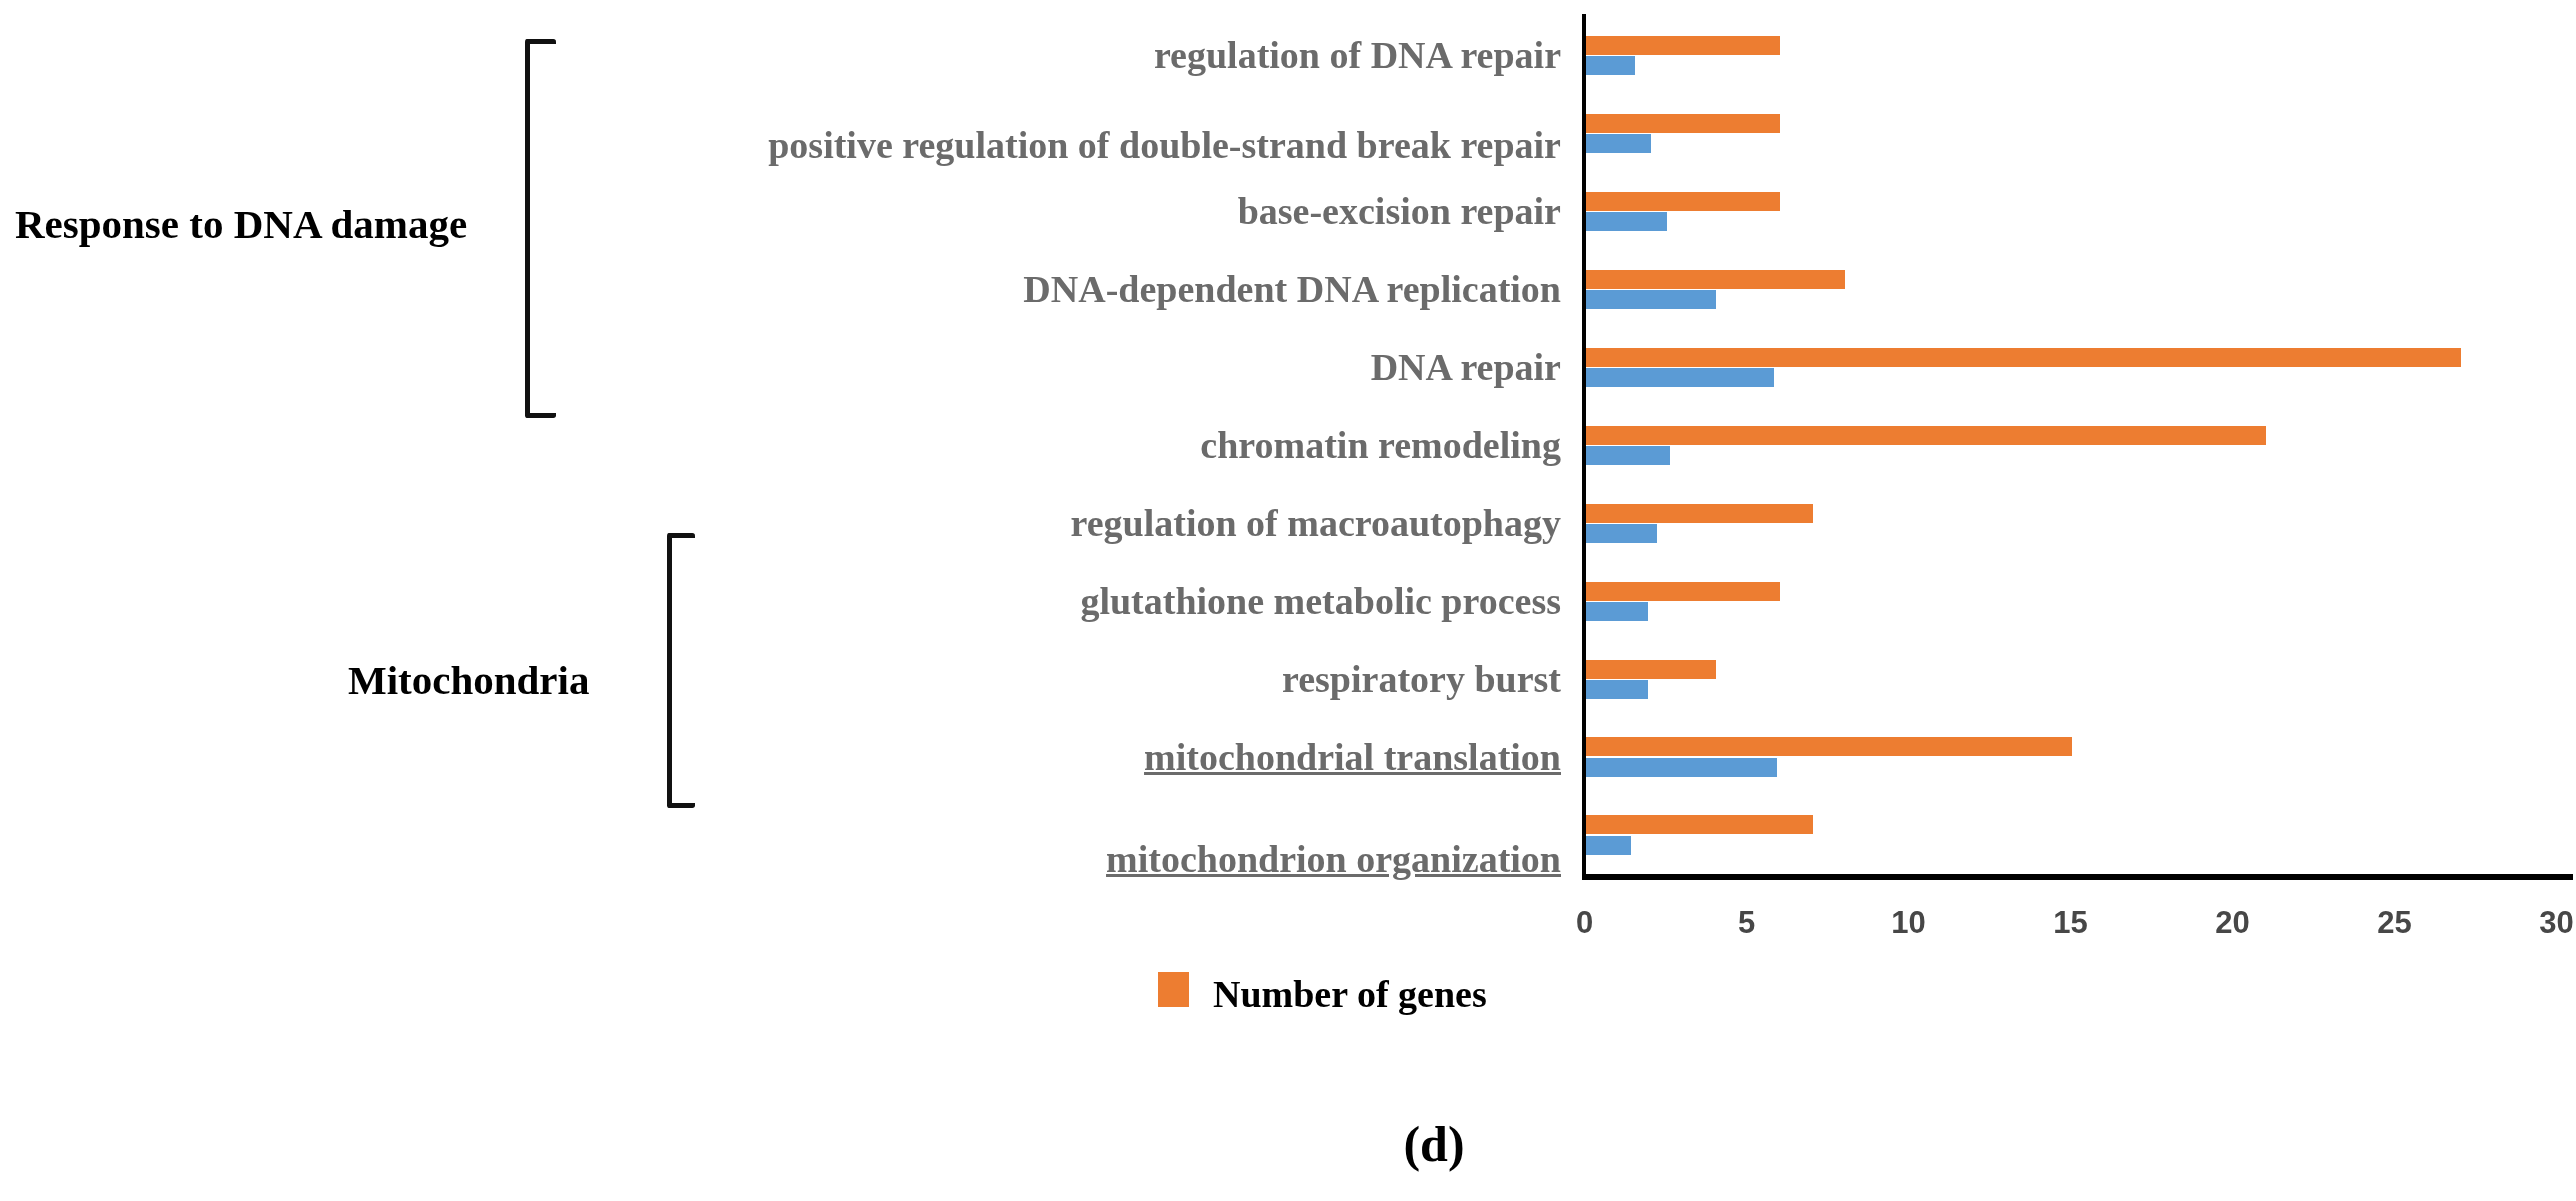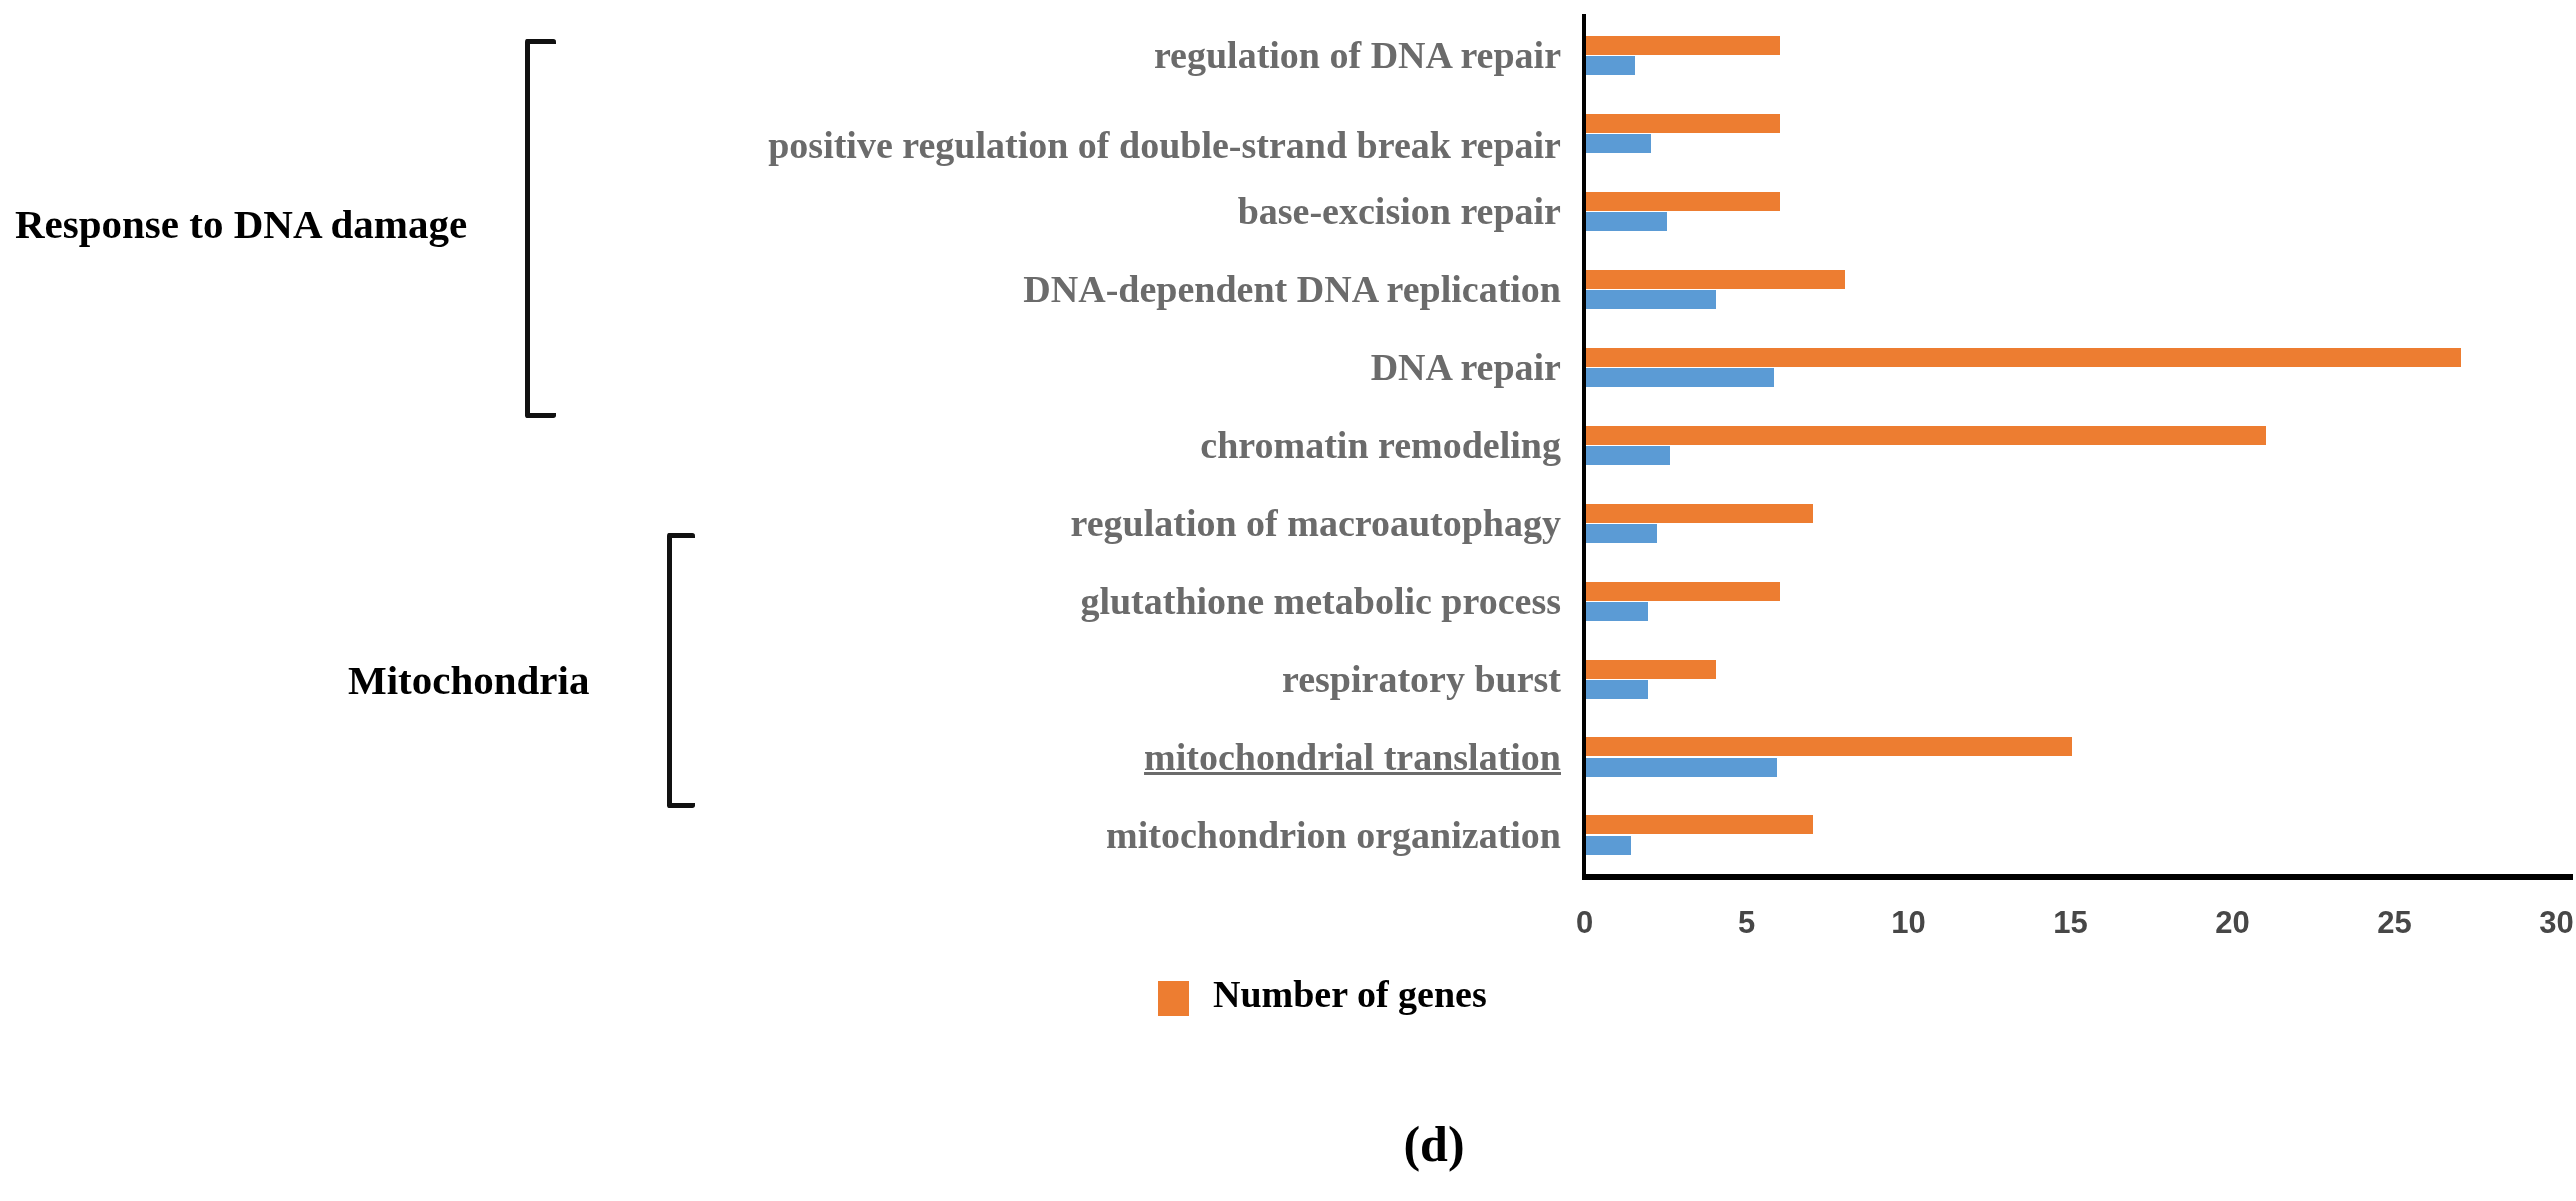--- a/index.html
+++ b/index.html
@@ -42,21 +42,21 @@
     border-radius:2.7px;
   }
   #bracket1{left:525px;top:39px;width:26px;height:369px;}
   #bracket2{left:667px;top:533px;width:23px;height:265px;}
   
   #legend{
     position:absolute;left:1158px;top:972px;
     display:flex;align-items:center;gap:59px;
     font-size:38px;font-weight:bold;color:#000;
   }
-  .legend-item{display:flex;align-items:flex-end;gap:24px;}
+  .legend-item{display:flex;align-items:flex-start;gap:24px;}
   .swatch{width:31px;height:35px;}
   .italic{font-style:italic;}
   
   #caption{
     position:absolute;left:1299px;top:1115px;width:270px;
     text-align:center;font-size:50px;font-weight:bold;color:#000;
   }
 </style>
 </head>
 <body>
@@ -73,21 +73,21 @@
       <div class="cat-label" style="top: 32px;">regulation of DNA repair</div>
       <div class="cat-label" style="top: 110px; margin-top: 12px;">positive regulation of double-strand break repair</div>
       <div class="cat-label" style="top: 188px;">base-excision repair</div>
       <div class="cat-label" style="top: 266px;">DNA-dependent DNA replication</div>
       <div class="cat-label" style="top: 344px;">DNA repair</div>
       <div class="cat-label" style="top: 422px;">chromatin remodeling</div>
       <div class="cat-label" style="top: 500px;">regulation of macroautophagy</div>
       <div class="cat-label" style="top: 578px;">glutathione metabolic process</div>
       <div class="cat-label" style="top: 656px;">respiratory burst</div>
       <div class="cat-label" style="top: 734px; text-decoration: underline;">mitochondrial translation</div>
-      <div class="cat-label" style="top: 812px;">mitochondrion organization</div>
+      <div class="cat-label" style="top: 836px; text-decoration: underline;">mitochondrion organization</div>
     </div>
 
   <div id="plot">
     <div class="axis-v"></div>
     <div class="axis-h"></div>
   <div class="bar" style="top: 36px; width: 194px; background: rgb(237, 125, 49);"></div>
       <div class="bar" style="top: 56px; width: 49px; background: rgb(91, 155, 213);"></div>
       <div class="bar" style="top: 114px; width: 194px; background: rgb(237, 125, 49);"></div>
       <div class="bar" style="top: 134px; width: 65px; background: rgb(91, 155, 213);"></div>
       <div class="bar" style="top: 192px; width: 194px; background: rgb(237, 125, 49);"></div>

